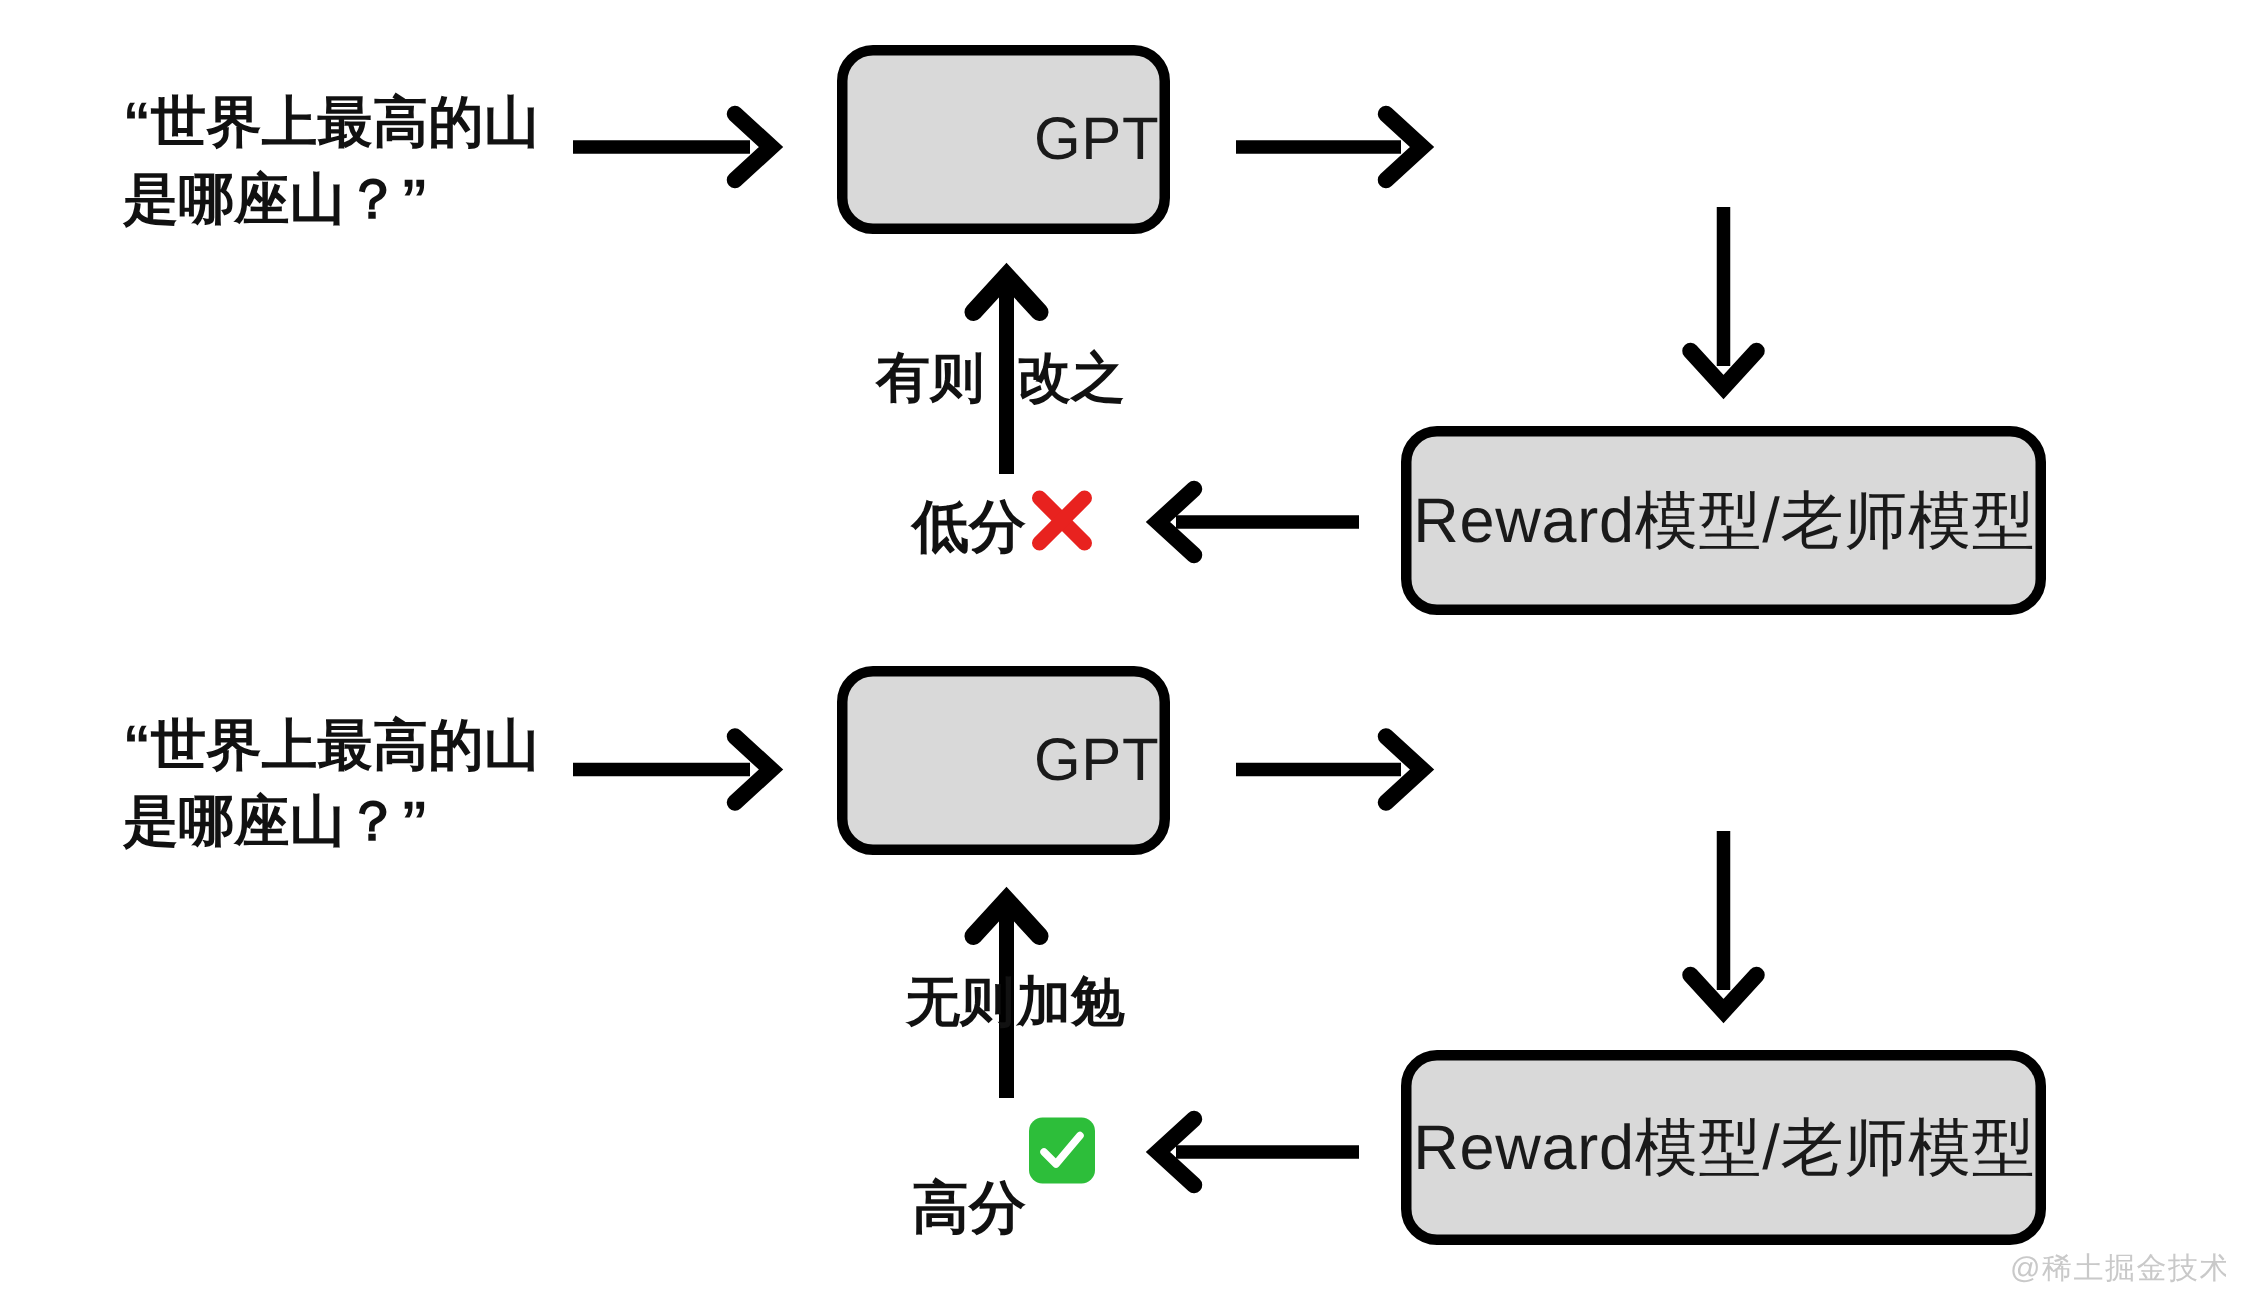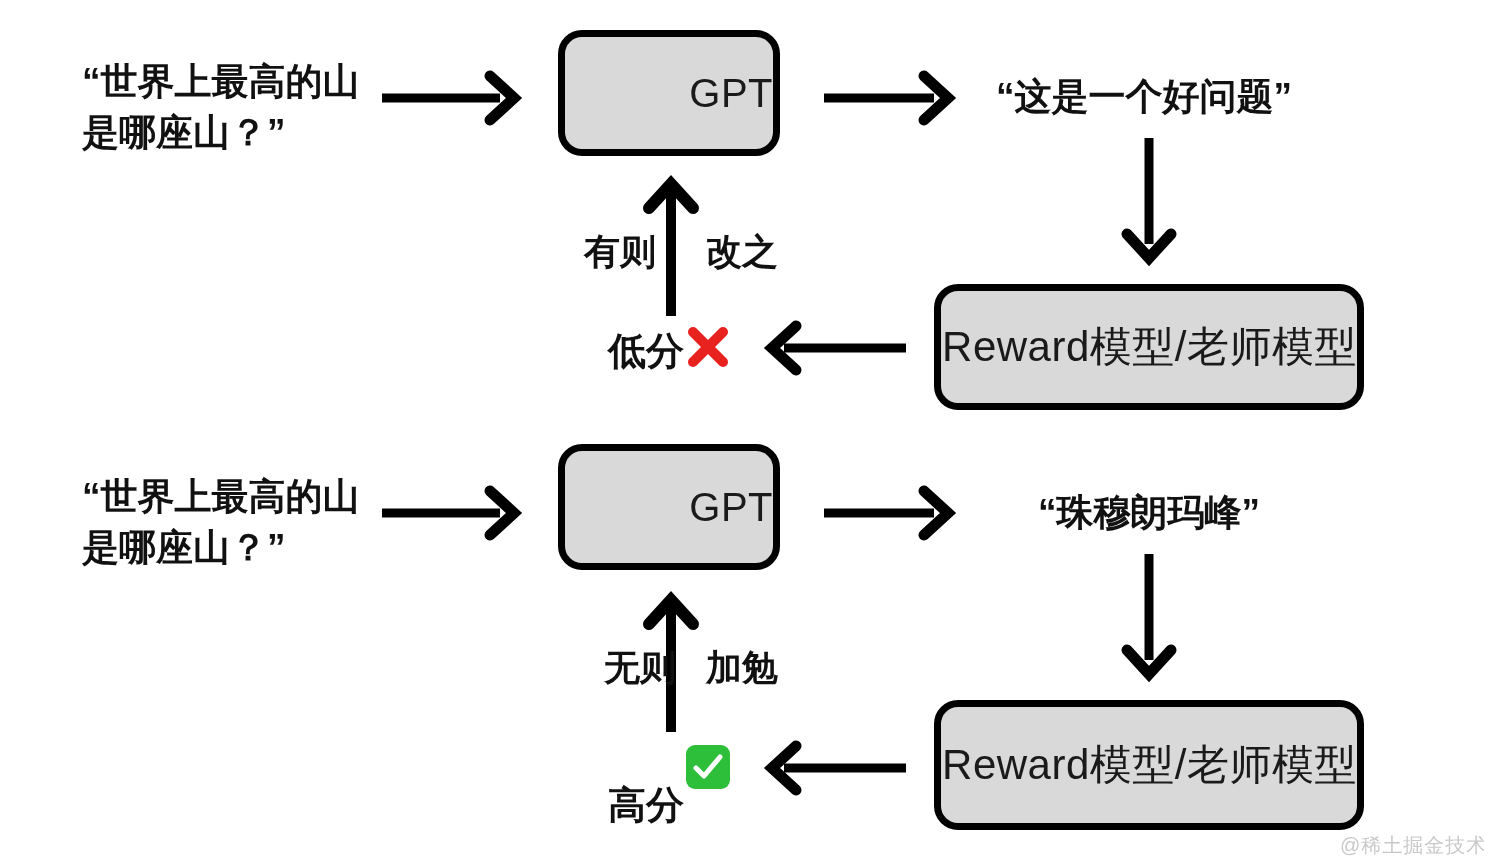--- a/index.html
+++ b/index.html
@@ -118,21 +118,20 @@
 
   <div class="model-box" style="left:558px; top:30px; width:222px; height:126px;">
     <span class="box-label">GPT</span>
   </div>
 
   <svg class="arrow-svg" style="left:822px; top:70px;" width="140" height="56" viewBox="0 0 140 56">
     <line x1="2" y1="28" x2="112" y2="28" stroke="#000" stroke-width="9" stroke-linecap="butt"></line>
     <polyline points="102,6 126,28 102,50" fill="none" stroke="#000" stroke-width="11" stroke-linecap="round" stroke-linejoin="miter"></polyline>
   </svg>
 
-  <div class="answer-text" style="left:996px; top:72px;">“这是一个好问题”</div>
 
   <svg class="arrow-svg" style="left:1120px; top:136px;" width="58" height="130" viewBox="0 0 58 130">
     <line x1="29" y1="2" x2="29" y2="108" stroke="#000" stroke-width="9" stroke-linecap="butt"></line>
     <polyline points="7,98 29,122 51,98" fill="none" stroke="#000" stroke-width="11" stroke-linecap="round" stroke-linejoin="miter"></polyline>
   </svg>
 
   <div class="model-box wide" style="left:934px; top:284px; width:430px; height:126px;">
     <span class="box-label">Reward模型/老师模型</span>
   </div>
 
@@ -149,40 +148,39 @@
       <line x1="37" y1="7" x2="7" y2="37" stroke="#e8221f" stroke-width="10" stroke-linecap="round"></line>
     </svg>
   </div>
 
   <svg class="arrow-svg" style="left:644px; top:178px;" width="56" height="140" viewBox="0 0 56 140">
     <line x1="27" y1="138" x2="27" y2="14" stroke="#000" stroke-width="10" stroke-linecap="butt"></line>
     <polyline points="5,30 27,6 49,30" fill="none" stroke="#000" stroke-width="12" stroke-linecap="round" stroke-linejoin="miter"></polyline>
   </svg>
 
   <div class="feedback-text" style="left:584px; top:228px;">有则</div>
-  <div class="feedback-text" style="left:706px; top:228px;">改之</div>
+  <div class="feedback-text" style="left:678px; top:228px;">改之</div>
 
   <div class="prompt-text" style="left:82px; top:471px; width:300px;">“世界上最高的山
 是哪座山？”</div>
 
   <svg class="arrow-svg" style="left:380px; top:485px;" width="150" height="56" viewBox="0 0 150 56">
     <line x1="2" y1="28" x2="120" y2="28" stroke="#000" stroke-width="9" stroke-linecap="butt"></line>
     <polyline points="110,6 134,28 110,50" fill="none" stroke="#000" stroke-width="11" stroke-linecap="round" stroke-linejoin="miter"></polyline>
   </svg>
 
   <div class="model-box" style="left:558px; top:444px; width:222px; height:126px;">
     <span class="box-label">GPT</span>
   </div>
 
   <svg class="arrow-svg" style="left:822px; top:485px;" width="140" height="56" viewBox="0 0 140 56">
     <line x1="2" y1="28" x2="112" y2="28" stroke="#000" stroke-width="9" stroke-linecap="butt"></line>
     <polyline points="102,6 126,28 102,50" fill="none" stroke="#000" stroke-width="11" stroke-linecap="round" stroke-linejoin="miter"></polyline>
   </svg>
 
-  <div class="answer-text" style="left:1038px; top:488px;">“珠穆朗玛峰”</div>
 
   <svg class="arrow-svg" style="left:1120px; top:552px;" width="58" height="130" viewBox="0 0 58 130">
     <line x1="29" y1="2" x2="29" y2="108" stroke="#000" stroke-width="9" stroke-linecap="butt"></line>
     <polyline points="7,98 29,122 51,98" fill="none" stroke="#000" stroke-width="11" stroke-linecap="round" stroke-linejoin="miter"></polyline>
   </svg>
 
   <div class="model-box wide" style="left:934px; top:700px; width:430px; height:130px;">
     <span class="box-label">Reward模型/老师模型</span>
   </div>
 
@@ -198,17 +196,17 @@
       <polyline points="5,18 13,26 29,7" fill="none" stroke="#ffffff" stroke-width="5" stroke-linecap="round" stroke-linejoin="round"></polyline>
     </svg>
   </div>
 
   <svg class="arrow-svg" style="left:644px; top:594px;" width="56" height="140" viewBox="0 0 56 140">
     <line x1="27" y1="138" x2="27" y2="14" stroke="#000" stroke-width="10" stroke-linecap="butt"></line>
     <polyline points="5,30 27,6 49,30" fill="none" stroke="#000" stroke-width="12" stroke-linecap="round" stroke-linejoin="miter"></polyline>
   </svg>
 
   <div class="feedback-text" style="left:584px; top:644px;margin-left:20px;">无则</div>
-  <div class="feedback-text" style="left:706px; top:644px;">加勉</div>
+  <div class="feedback-text" style="left:678px; top:644px;">加勉</div>
 
   <div class="watermark" style="left:1340px; top:832px;">@稀土掘金技术社区</div>
 
 </div>
 
 </body></html>

